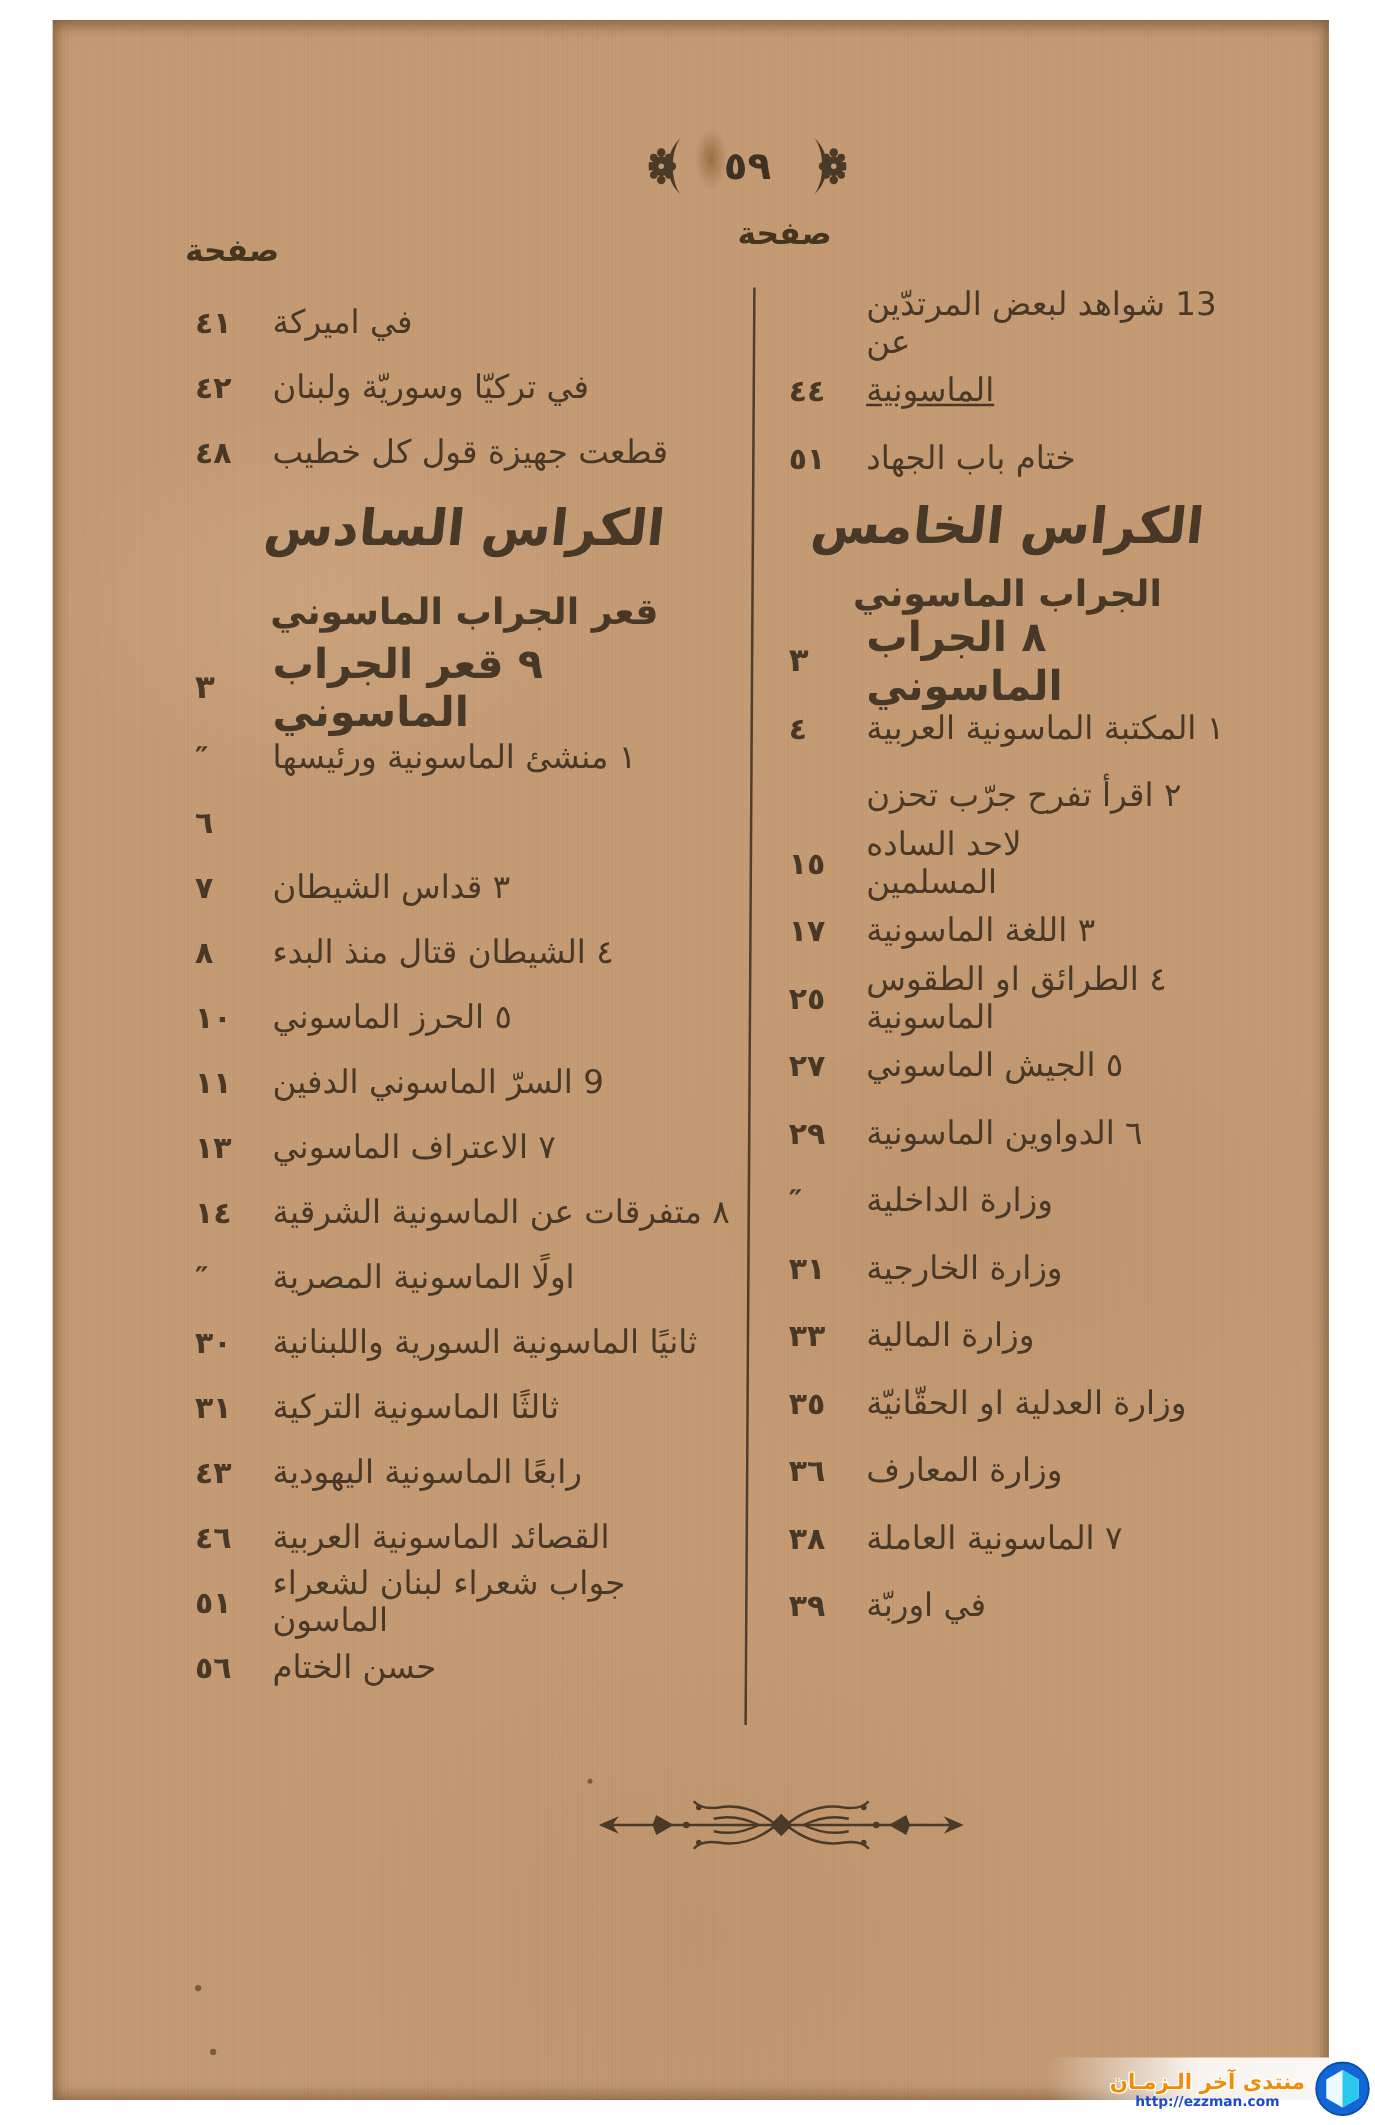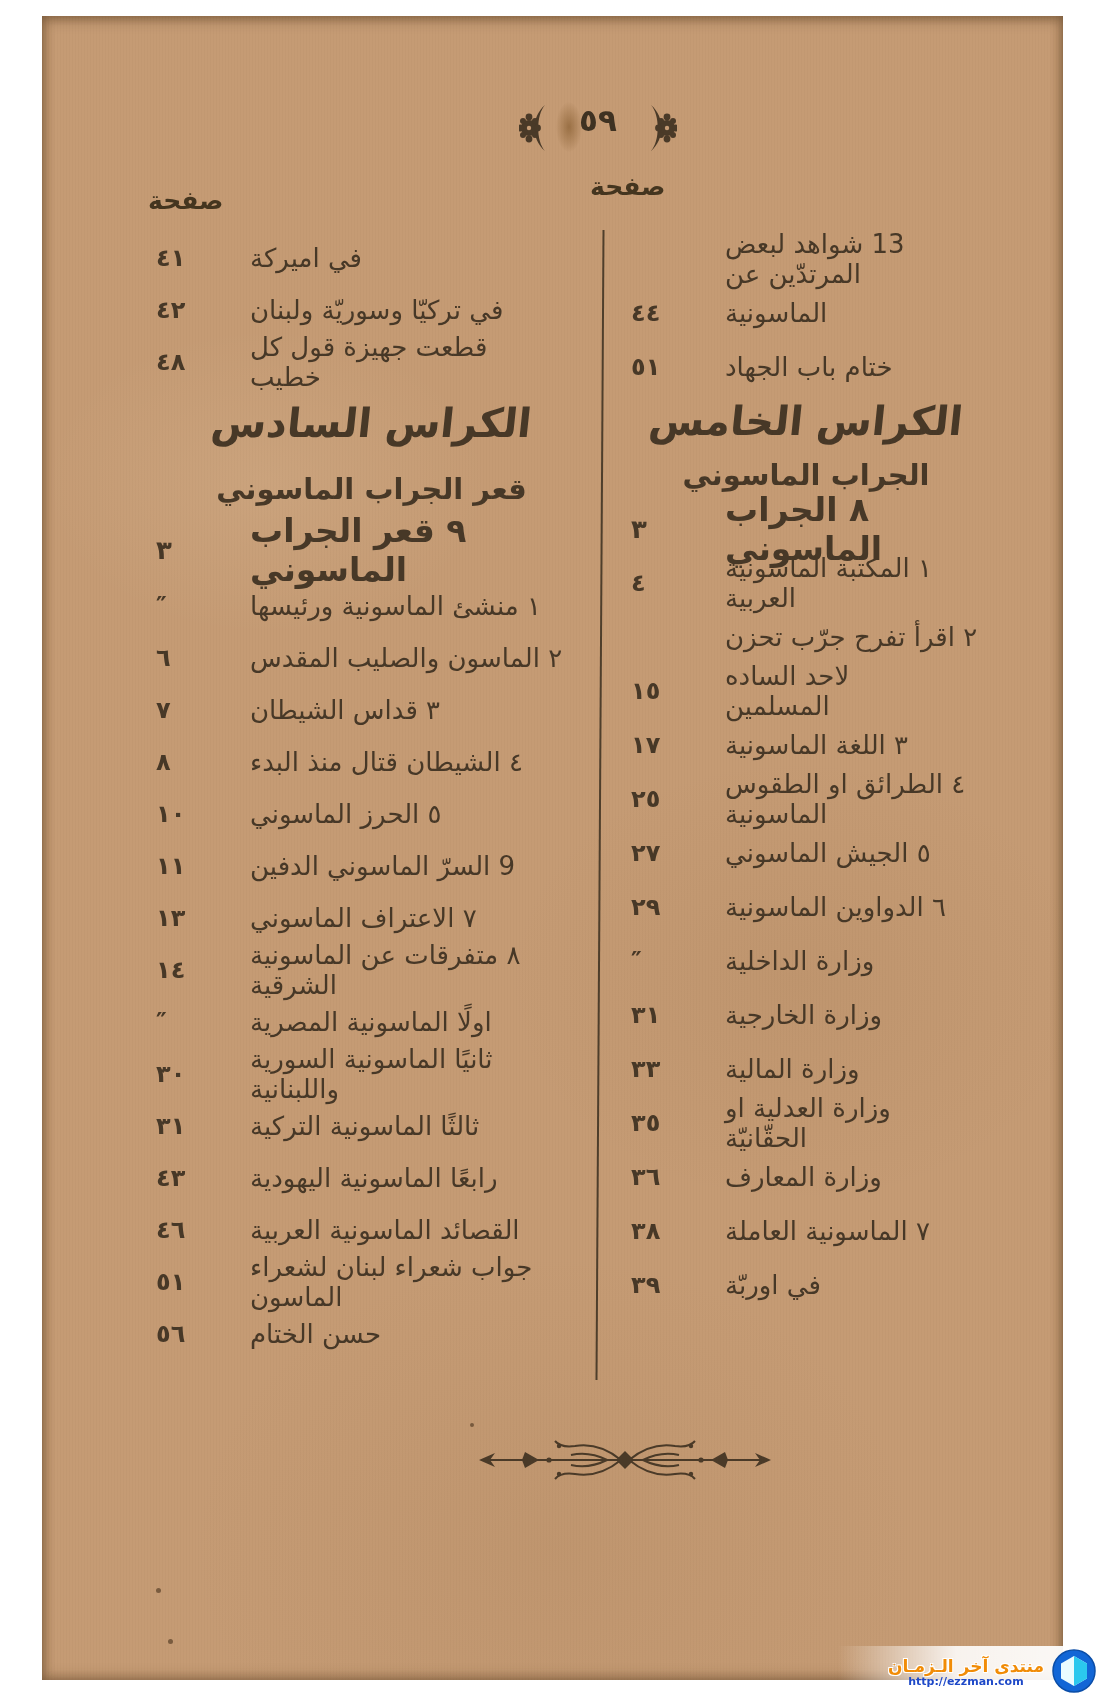--- a/index.html
+++ b/index.html
@@ -16,45 +16,45 @@
                 inset 4px 0 10px rgba(80,55,30,.18),
                 inset -4px 0 10px rgba(80,55,30,.18),
                 inset 0 -5px 12px rgba(80,55,30,.22);
     color:#473827;}
   .stain{position:absolute;left:514px;top:86px;width:26px;height:50px;border-radius:50%;
     background:radial-gradient(ellipse, rgba(128,86,40,.62), rgba(128,86,40,0) 72%);}
   .dot{position:absolute;width:5px;height:5px;border-radius:50%;background:rgba(60,40,20,.55);}
   .dot.d1{left:114px;top:1572px;} .dot.d2{left:126px;top:1623px;} .dot.d3{left:428px;top:1407px;width:4px;height:4px;}
 
   .pagenum-band{position:absolute;left:446px;top:86px;width:220px;height:62px;
-    display:flex;justify-content:center;gap:26px;}
+    display:flex;align-items:center;justify-content:center;gap:26px;}
   .pagenum{font-size:31px;font-weight:700;color:#3f3222;letter-spacing:2px;}
   .orn svg{display:block;}
 
   .colhead{position:absolute;font-size:25px;font-weight:700;color:#44351f;}
   .colhead.right{left:548px;top:156px;}
   .colhead.left{left:106px;top:170px;}
 
   .divider{position:absolute;left:557px;top:214px;width:2px;height:1150px;background:#4e3e2b;
     transform:rotate(.35deg);}
 
   .col{position:absolute;top:216px;}
   .col-right{left:573px;width:382px;}
   .col-left{left:106px;width:447px;}
 
-  .row{display:flex;direction:ltr;align-items:center;font-size:26px;color:#473827;gap:32px;}
+  .row{display:flex;direction:ltr;align-items:center;font-size:26px;color:#473827;}
   .col-right .row{height:54px;}
   .col-left  .row{height:52px;}
   .num{flex:none;width:62px;padding-left:16px;text-align:left;font-size:24px;font-weight:600;}
   .col-left .num{padding-left:8px;}
   .txt{flex:1;direction:rtl;text-align:left;padding-right:6px;}
 
   .ind-1 .txt{padding-right:38px;}
   .ind-2 .txt{padding-right:95px;}
-  .ind-3 .txt{padding-right:135px;}
+  .ind-3 .txt{padding-right:135px;text-decoration:underline;}
 
   .t-title{height:76px;} .col-left .t-title{height:70px;}
   .t-title .txt{text-align:center;padding-right:0;font-size:40px;font-weight:700;
     letter-spacing:-1px;transform:skewX(-6deg);}
   .t-subtitle{height:64px;} .col-left .t-subtitle{height:62px;}
   .t-subtitle .txt{text-align:center;padding-right:0;font-size:29px;font-weight:700;}
   .t-big{height:70px;} .col-left .t-big{height:60px;}
   .t-big .txt{font-size:33px;font-weight:700;}
   .t-big .num{font-size:26px;font-weight:700;}
 
@@ -234,21 +234,20 @@
           <div class="row t-big ind-0">
             <span class="num">٣</span>
             <span class="txt">٩ قعر الجراب الماسوني</span>
           </div>
           <div class="row t-entry ind-1">
             <span class="num">″</span>
             <span class="txt">١ منشئ الماسونية ورئيسها</span>
           </div>
           <div class="row t-entry ind-0">
             <span class="num">٦</span>
-            <span class="txt">٢ الماسون والصليب المقدس</span>
           </div>
           <div class="row t-entry ind-1">
             <span class="num">٧</span>
             <span class="txt">٣ قداس الشيطان</span>
           </div>
           <div class="row t-entry ind-0">
             <span class="num">٨</span>
             <span class="txt">٤ الشيطان قتال منذ البدء</span>
           </div>
           <div class="row t-entry ind-1">

